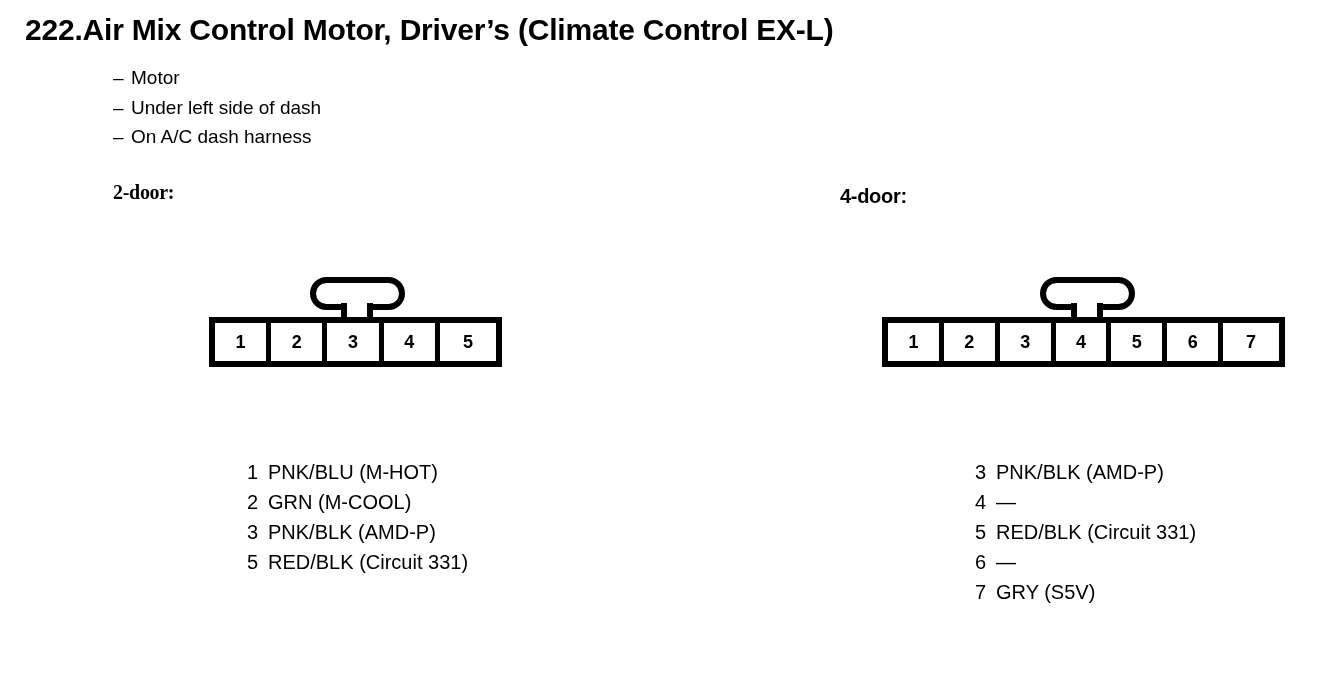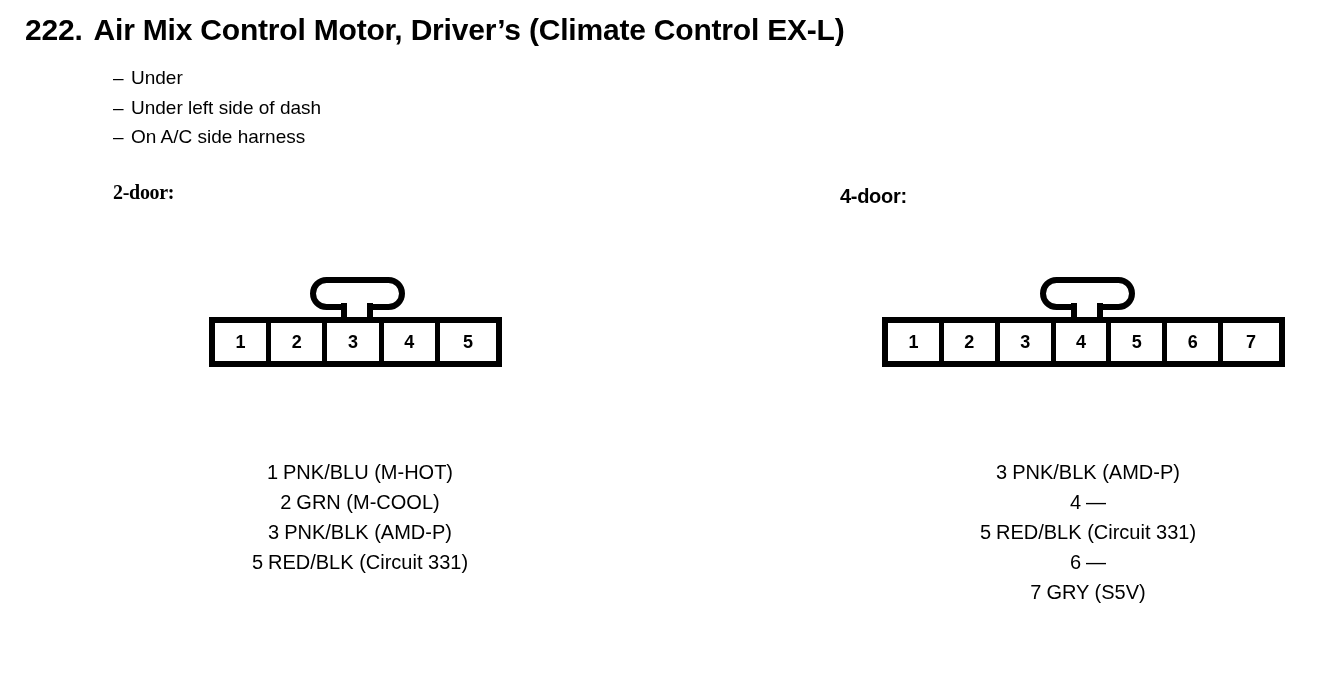--- a/index.html
+++ b/index.html
@@ -23,21 +23,20 @@
     position: absolute;
     left: 25px;
     top: 12px;
     font-size: 30px;
     font-weight: bold;
     letter-spacing: -0.2px;
     white-space: nowrap;
     line-height: 36px;
   }
   #page-title .title-number {
-    margin-right: 11px;
   }
 
   #attribute-list {
     position: absolute;
     left: 113px;
     top: 63px;
     font-size: 19px;
     line-height: 29.5px;
     white-space: nowrap;
   }
@@ -111,21 +110,20 @@
   .connector-pin:last-child {
     border-right: none;
   }
 
   
   .pin-legend {
     position: absolute;
     font-size: 20px;
     line-height: 30px;
     white-space: nowrap;
-    text-align: center;
   }
   .pin-legend .pin-row {
     display: block;
   }
   .pin-legend .pin-number {
     display: inline-block;
     width: 21px;
   }
   .pin-legend .pin-label {
     display: inline;
@@ -133,27 +131,27 @@
 </style>
 </head>
 <body>
 
 <div id="page-title">
   <span class="title-number">222.</span><span class="title-body">Air Mix Control Motor, Driver’s (Climate Control EX-L)</span>
 </div>
 
 <div id="attribute-list">
   <span class="attribute-row">
-    <span class="attribute-dash">–</span><span>Under</span>
+    <span class="attribute-dash">–</span><span>Motor</span>
   </span>
   <span class="attribute-row">
     <span class="attribute-dash">–</span><span>Under left side of dash</span>
   </span>
   <span class="attribute-row">
-    <span class="attribute-dash">–</span><span>On A/C side harness</span>
+    <span class="attribute-dash">–</span><span>On A/C dash harness</span>
   </span>
 </div>
 
 <div class="variant-block">
 
   <div class="variant-heading" style="left:113px; top:181px;font-family:Liberation Serif, serif;">2-door:</div>
 
   <div class="connector-figure">
     <div class="connector-latch" style="left:310px; top:277px; width:95px;"></div>
     <div class="connector-latch-neck" style="left:341px; top:303px;"></div>

